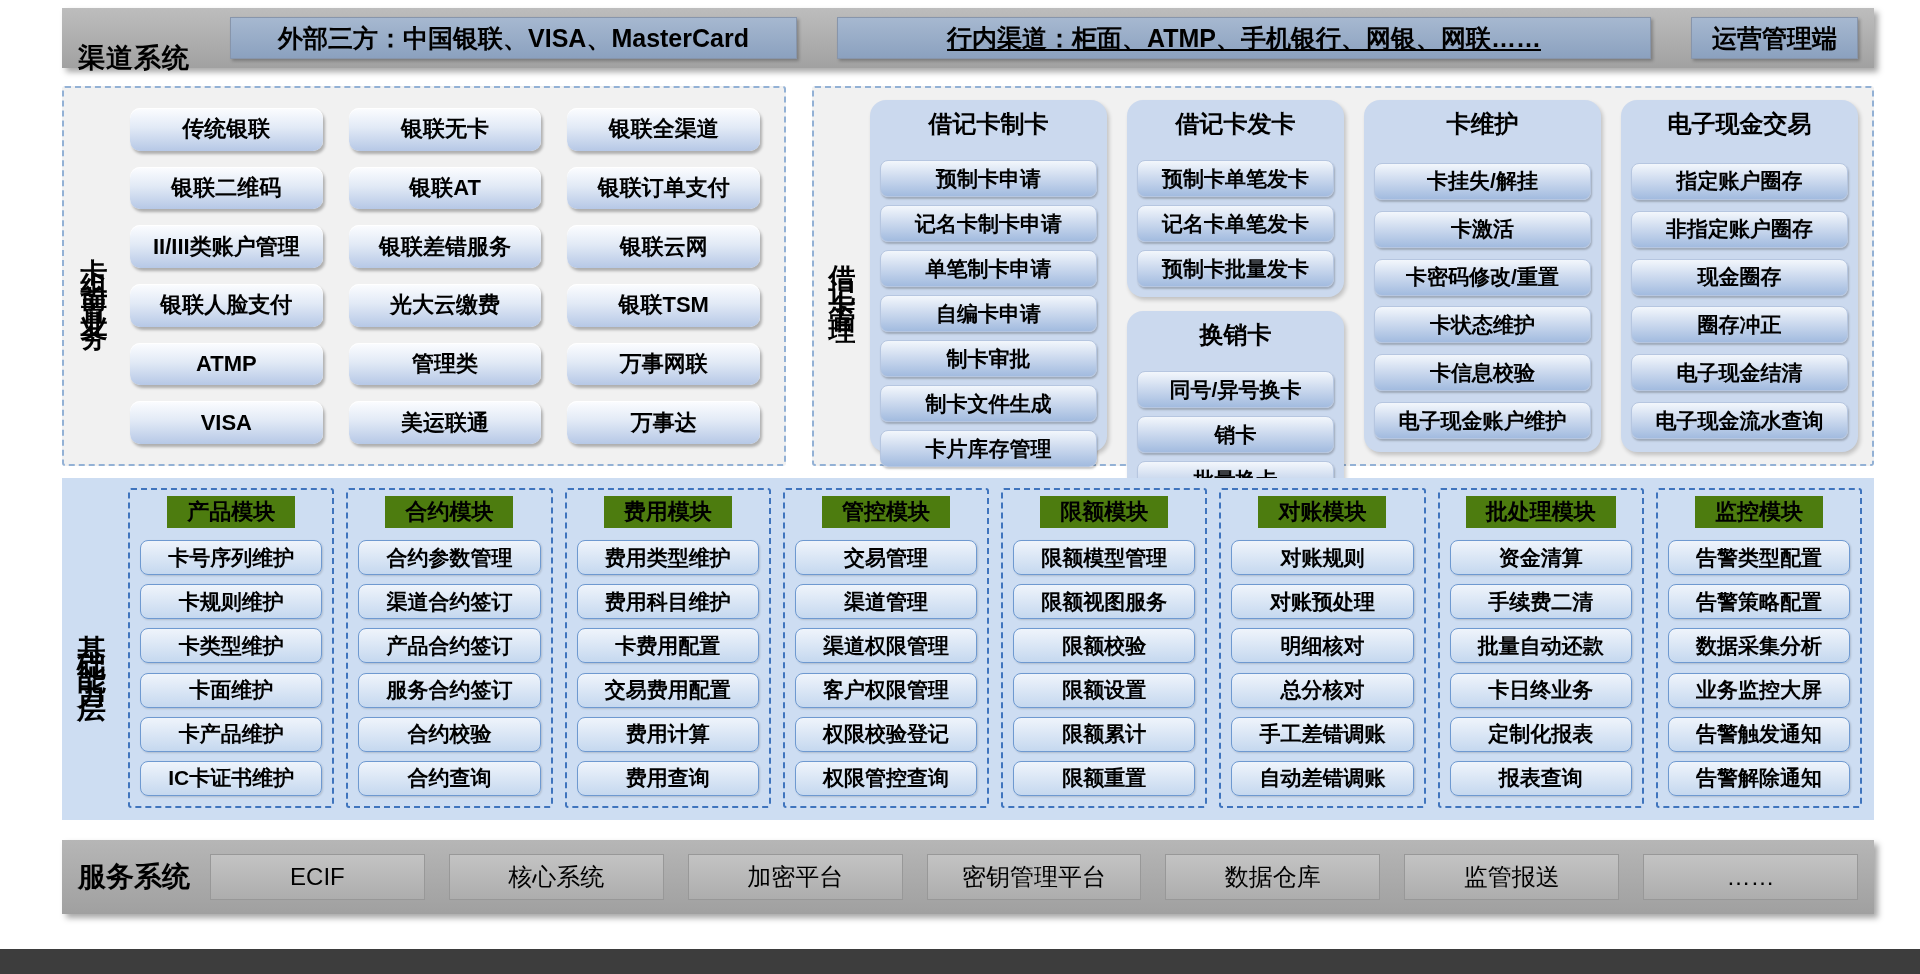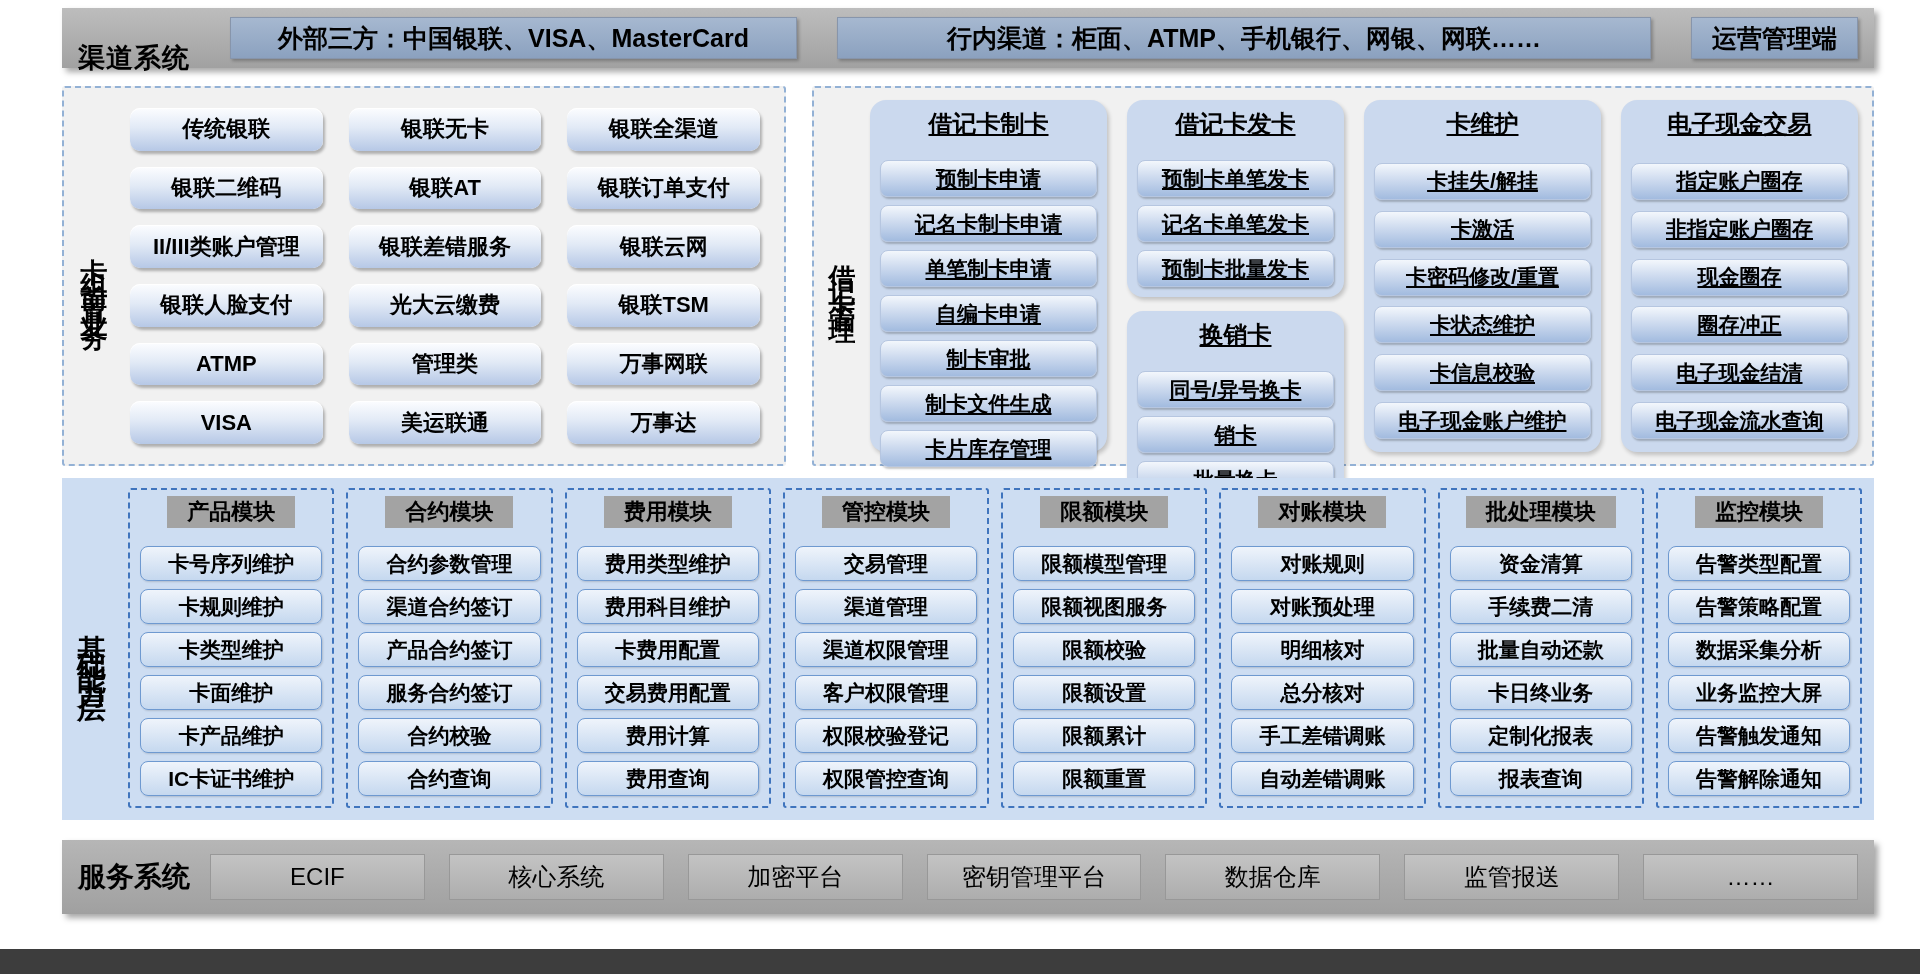--- a/index.html
+++ b/index.html
@@ -12,63 +12,63 @@
     background:linear-gradient(180deg,#bdbdbd,#a1a1a1);
     box-shadow:4px 4px 6px rgba(0,0,0,.35);
     display:flex; align-items:center; gap:40px; padding:0 16px; }
   .bar-label { font-size:27px; font-weight:bold; white-space:nowrap; letter-spacing:1px;margin-top:40px; }
   .channel-box { height:42px; display:flex; align-items:center; justify-content:center;
     background:linear-gradient(180deg,#a6b8d0,#8ba1bf);
     border:1px solid #8795ab;
     box-shadow:2px 2px 3px rgba(0,0,0,.25);
     font-size:25px; font-weight:bold; white-space:nowrap; padding:8px 20px; }
   .cb-0 { width:582px; }
-  .cb-1 { width:836px; }
+  .cb-1 { width:836px;text-decoration:underline; }
   .cb-2 { flex:1; }
 
   
   .mid-row { position:absolute; left:62px; top:86px; width:1812px; height:380px; display:flex; gap:26px; }
   .panel { border:2px dashed #93b1d5; background:#f1f1f1; border-radius:3px; display:flex; }
   .card-front-panel { width:724px; padding:12px 12px 12px 6px; }
   .debit-panel { flex:1; padding:10px 10px 10px 4px; }
 
   .v-label { writing-mode:vertical-rl; text-orientation:upright;
     font-size:27px; font-weight:bold; letter-spacing:13px;
     align-self:center; margin:0 6px; white-space:nowrap; }
 
   .card-front-grid { flex:1; display:grid; grid-template-columns:repeat(3,1fr);
     grid-auto-rows:1fr; gap:16px 26px; padding:8px 12px;text-align:right; }
   .pill { display:flex; align-items:center; justify-content:center;
     background:linear-gradient(180deg,#fcfdff 0%,#e2eaf6 45%,#b6c8e6 100%);
     border-radius:10px;
     box-shadow:2px 3px 3px rgba(0,0,0,.28), inset 0 1px 0 #ffffff;
     font-size:22px; font-weight:bold; white-space:nowrap; }
 
-  .debit-groups { flex:1; display:flex; gap:20px; padding:2px 4px;text-decoration:underline; }
+  .debit-groups { flex:1; display:flex; gap:20px; padding:2px 4px; }
   .dgroup { flex:1; background:#cbd9ee; border-radius:16px; padding:6px 10px 10px;
     display:flex; flex-direction:column;
     box-shadow:2px 3px 4px rgba(0,0,0,.2); }
   .dcol { flex:1; display:flex; flex-direction:column; gap:14px; }
   .dcol .dgroup { flex:1; }
   .dg-title { text-align:center; font-size:24px; font-weight:bold; padding:2px 0 4px; white-space:nowrap; }
   .dg-items { flex:1; display:flex; flex-direction:column; justify-content:space-evenly; gap:8px;margin-top:16px; }
   .gbtn { height:37px; display:flex; align-items:center; justify-content:center;
     background:linear-gradient(180deg,#f3f7fc 0%,#cedbef 45%,#a2bbdf 100%);
     border:1px solid #b6c6e0; border-radius:8px;
     box-shadow:1px 2px 2px rgba(0,0,0,.22);
     font-size:21px; font-weight:bold; white-space:nowrap; }
 
   
   .base-layer { position:absolute; left:62px; top:478px; width:1812px; height:342px;
     background:#cdddf2; display:flex; gap:12px; padding:10px 12px 12px 6px; }
   .base-label { margin:0 4px; font-size:29px; letter-spacing:15px; }
   .module { flex:1; border:2px dashed #3f74bd; border-radius:3px;
     display:flex; flex-direction:column; padding:6px 10px 10px; }
-  .module-header { align-self:center; background:#a3a3a3; font-size:22px; font-weight:bold;
-    padding:1px 20px; margin-bottom:18px; white-space:nowrap; }
+  .module-header { align-self:center; background:#4d7c0f; font-size:22px; font-weight:bold;
+    padding:1px 20px; margin-bottom:12px; white-space:nowrap; }
   .module-items { flex:1; display:flex; flex-direction:column; justify-content:space-between; gap:8px; }
   .mbtn { height:35px; display:flex; align-items:center; justify-content:center;
     background:linear-gradient(180deg,#eff4fb,#c5d8ef);
     border:1px solid #6e99d0; border-radius:8px;
     box-shadow:1px 1px 2px rgba(0,0,0,.15);
     font-size:21px; font-weight:bold; white-space:nowrap; }
 
   
   .service-bar { position:absolute; left:62px; top:840px; width:1812px; height:74px;
     background:linear-gradient(180deg,#b6b6b6,#a0a0a0);

